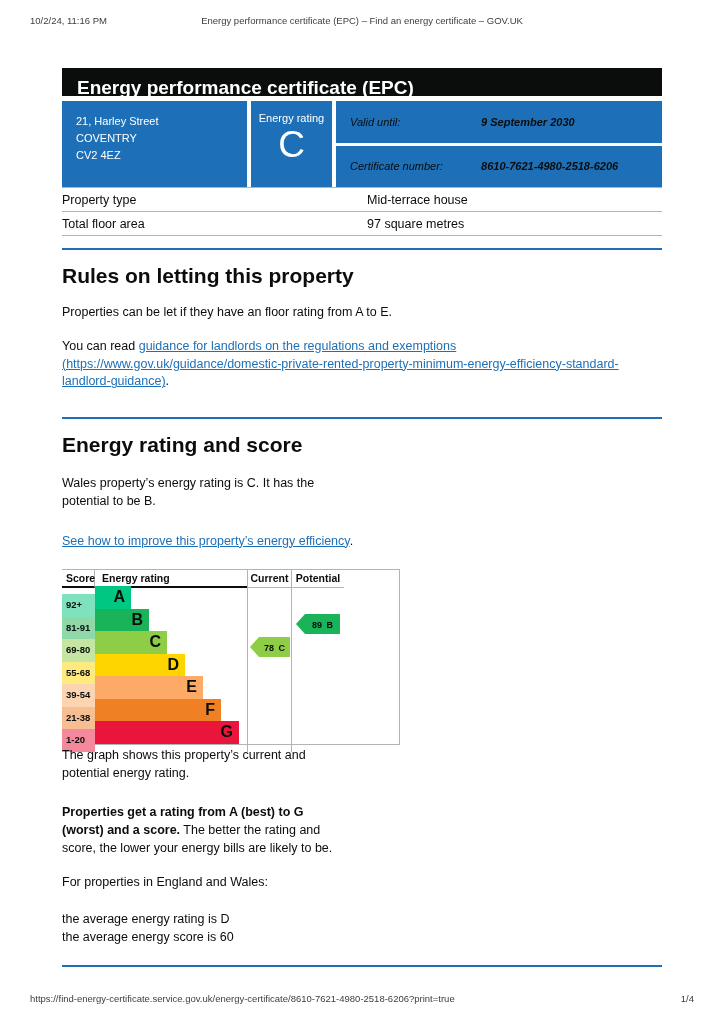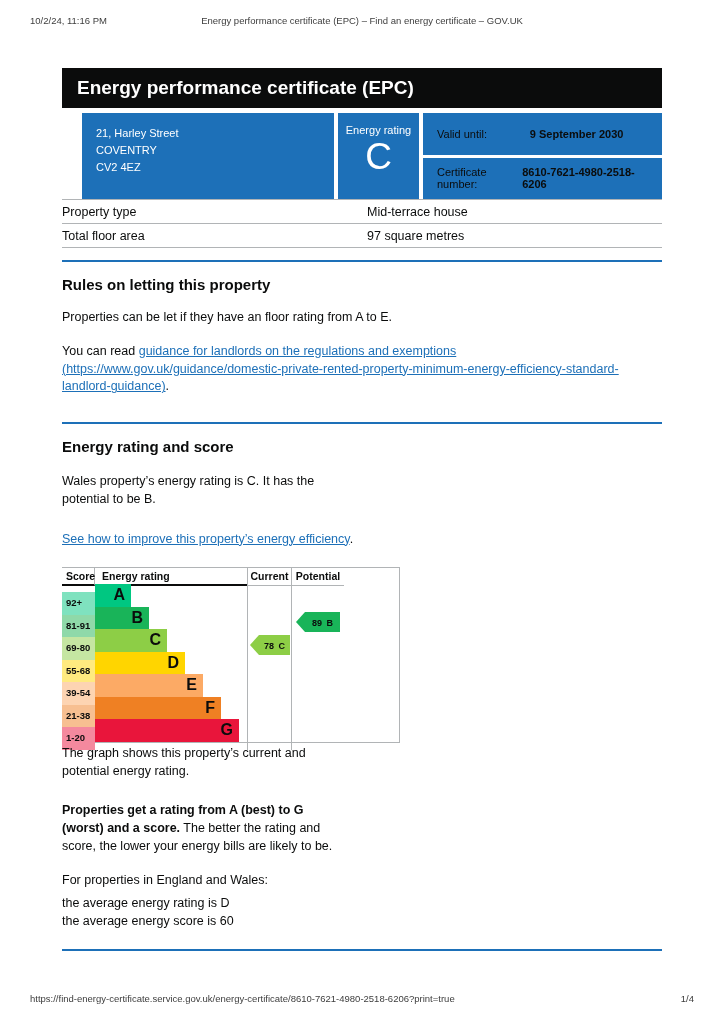--- a/index.html
+++ b/index.html
@@ -23,62 +23,62 @@
   .print-footer {
     position:absolute; bottom:20px; left:30px; right:30px;
     display:flex; justify-content:space-between;
     font-size:9.5px; color:#3d3d3d;
   }
 
   .content { position:absolute; top:68px; left:62px; width:600px; }
 
   
   .epc-banner {
-    height:40px; line-height:40px; background:#0b0c0c; color:#ffffff;
+    height:28px; line-height:40px; background:#0b0c0c; color:#ffffff;
     font-size:19px; font-weight:bold; padding-left:15px;
   }
 
   
   .epc-boxes { display:flex; gap:4px; margin-top:5px; height:86px; }
   .box { background:#1d70b8; color:#ffffff; }
-  .address-box { width:252px; padding:12px 14px; font-size:11px; line-height:1.55;margin-left:20px; }
+  .address-box { width:185px; padding:12px 14px; font-size:11px; line-height:1.55; }
   .rating-box { width:81px; text-align:center; padding-top:11px; }
   .rating-box .rating-label { font-size:11px; }
   .rating-box .rating-letter { font-size:37px; line-height:1.15; }
   .validity-box { flex:1; display:flex; flex-direction:column; gap:3px; background:#ffffff; }
-  .validity-row { flex:1; background:#1d70b8; display:flex; align-items:center; padding:0 14px; font-size:11px; }
+  .validity-row { flex:1; background:#1d70b8; display:flex; align-items:center; padding:0 14px; font-size:11px;font-style:italic; }
   .validity-row .vlabel { width:44%; }
   .validity-row .vvalue { font-weight:bold; }
 
   
   .summary-table { margin-top:0; font-size:12.5px; }
   .summary-row { display:flex; border-top:1px solid #b1b4b6; padding:5px 0 4px 0; }
   .summary-row:last-child { border-bottom:1px solid #b1b4b6; }
   .summary-row .slabel { flex:0 0 305px; }
 
   
   .section-break { border:none; border-top:2px solid #1d70b8; }
   .break-1 { margin:12px 0 14px 0; }
   .break-2 { margin:26px 0 14px 0; }
   .break-3 { margin:18px 0 0 0; }
 
-  h2 { font-size:15px; font-weight:bold; margin-bottom:16px; }
+  h2 { font-size:21px; font-weight:bold; margin-bottom:16px; }
   p { font-size:12.5px; line-height:1.42; margin-bottom:16px; }
   a { color:#1d70b8; text-decoration:underline; cursor:pointer; }
 
   
   .two-col { display:flex; justify-content:space-between;flex-direction:column; }
   .col-left { width:302px; }
   .col-left h2 { margin-bottom:18px; }
   .col-left .lead { margin-bottom:22px; }
   .col-left .improve { margin-bottom:19px; }
   .col-right { width:272px; padding-top:2px; }
   .col-right .graph-intro { margin-bottom:22px; }
   .col-right .list-line { font-size:12.5px; line-height:1.42; }
-  .col-right .avg-intro { margin-bottom:6px; }
+  .col-right .avg-intro { margin-bottom:20px; }
 
   
   .epc-chart { width:338px; border-bottom:1px solid #b1b4b6; border-right:1px solid #b1b4b6; }
   .epc-head, .epc-row { display:grid; grid-template-columns:33px 152px 44px 53px; }
   .epc-head { border-top:1px solid #b1b4b6; height:17px; align-items:center; }
   .epc-head .h { font-size:10.5px; font-weight:bold; height:100%; line-height:16px; }
   .epc-head .h-score { padding-left:4px; border-right:1px solid #b1b4b6; border-bottom:2px solid #0b0c0c; }
   .epc-head .h-rating { padding-left:7px; border-bottom:2px solid #0b0c0c; }
   .epc-head .h-cur, .epc-head .h-pot { text-align:center; border-left:1px solid #b1b4b6; border-bottom:1px solid #b1b4b6; }
   .epc-row { height:22.5px; }

